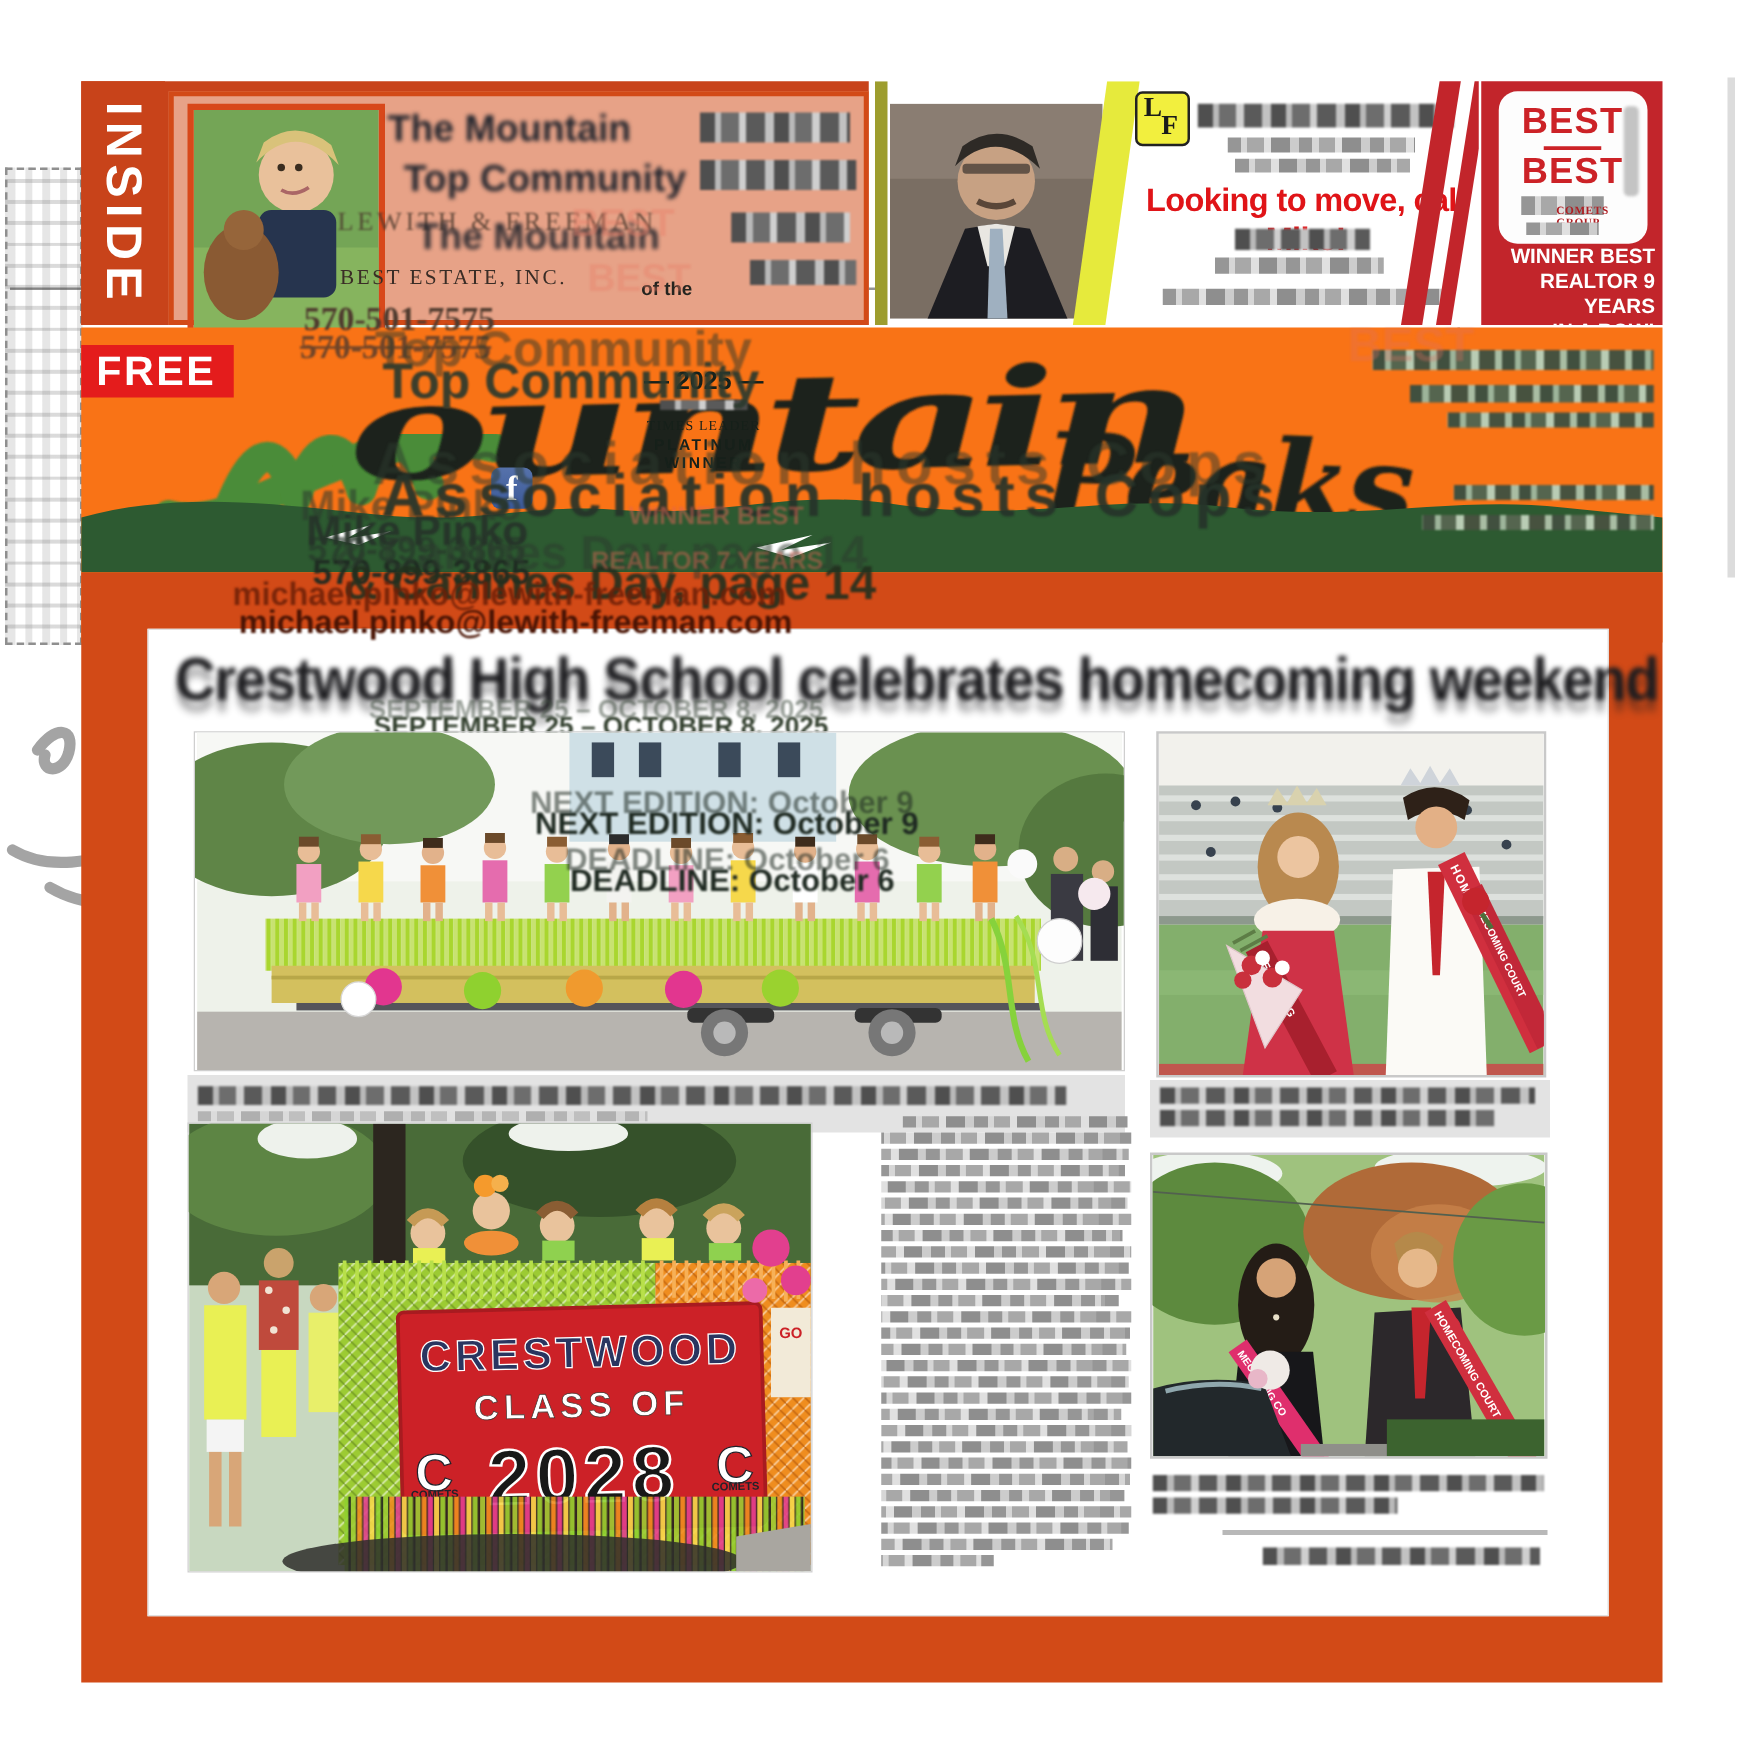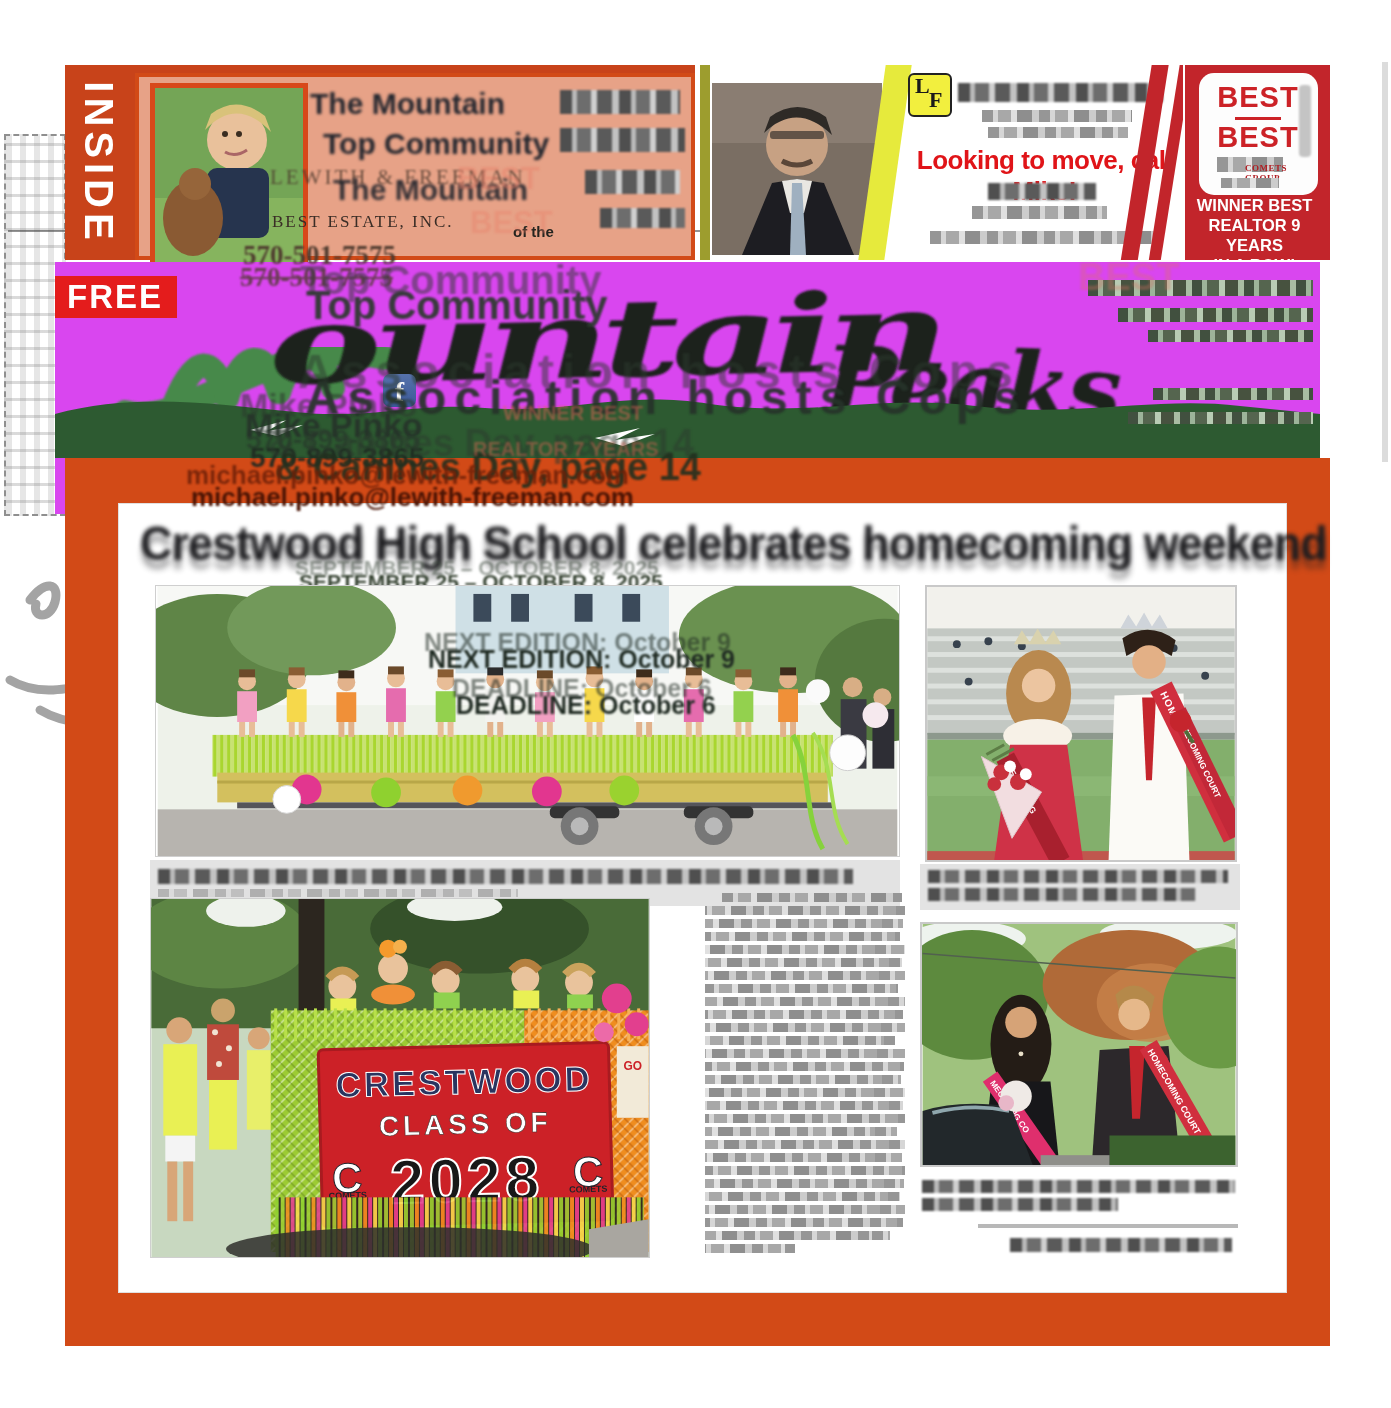--- a/index.html
+++ b/index.html
@@ -17,23 +17,23 @@
   
   .inside-ad{position:absolute;left:65px;top:65px;width:630px;height:195px;background:#c8431a;}
   .inside-strip{position:absolute;left:0;top:0;width:67px;height:195px;background:#c8431a;}
   .inside-strip span{position:absolute;left:33px;top:98px;transform:translate(-50%,-50%) rotate(90deg);
      color:#fff;font-weight:800;font-size:40px;letter-spacing:5px;white-space:nowrap;}
   .inside-panel{position:absolute;left:70px;top:8px;width:552px;height:179px;background:#e7a287;border:4px solid #d24a17;}
   .realtor-ad{position:absolute;left:700px;top:65px;width:483px;height:195px;background:#ffffff;overflow:hidden;}
   .best-ad{position:absolute;left:1185px;top:65px;width:145px;height:195px;background:#c2252b;overflow:hidden;}
   .best-badge{position:absolute;left:14px;top:8px;width:119px;height:122px;background:#fdfdfd;border-radius:15px;}
   .best-word{position:absolute;left:0;width:100px;text-align:center;font-weight:800;font-size:29px;letter-spacing:1px;color:#cc2227;}
-  .best-lines{position:absolute;right:6px;color:#fff;font-weight:700;font-size:16.5px;text-align:center;line-height:20px;}
+  .best-lines{position:absolute;right:6px;color:#fff;font-weight:700;font-size:16.5px;text-align:right;line-height:20px;}
   
-  .masthead{position:absolute;left:55px;top:262px;width:1265px;height:252px;background:#d946ef;overflow:visible;}
+  .masthead{position:absolute;left:65px;top:262px;width:1265px;height:252px;background:#f97316;overflow:visible;}
   .free-box{position:absolute;left:0px;top:14px;width:122px;height:42px;background:#e41c1c;color:#fff;
      font-weight:800;font-size:33px;letter-spacing:2px;line-height:42px;padding-left:12px;box-sizing:border-box;}
   .award{position:absolute;left:433px;top:32px;width:130px;text-align:center;color:#16201a;}
   .fb{position:absolute;left:328px;top:112px;width:33px;height:33px;border-radius:7px;
       background:linear-gradient(180deg,#5672ab,#3b5998);color:#fff;font-family:"Liberation Serif",serif;
       font-weight:700;font-size:28px;text-align:center;line-height:36px;}
   
   .frame{position:absolute;left:65px;top:458px;width:1265px;height:888px;background:#d24a17;}
   .panel{position:absolute;left:118px;top:503px;width:1169px;height:790px;background:#ffffff;border:1px solid #e0e0e0;box-sizing:border-box;}
   .headline{position:absolute;left:140px;top:518px;width:1110px;text-align:center;font-weight:800;font-size:45px;
@@ -171,20 +171,26 @@
         <text x="768" y="152" font-family="DejaVu Serif, serif" font-style="italic" font-weight="bold" font-size="96" fill="#1a241c" letter-spacing="-4" transform="rotate(2 768 152)">Peaks</text>
       </g>
 
       <path d="M0,162 C60,148 120,152 200,160 L340,170 L0,176 Z" fill="#6b826b" opacity=".85"></path>
       <path d="M0,152 C80,130 160,142 240,150 C320,158 360,140 430,146 C520,152 566,128 655,142
                C760,156 820,132 920,144 C1020,156 1100,134 1185,144 L1265,152 L1265,196 L0,196 Z" fill="#2d5a31"></path>
       <polygon points="195,168 232,158 212,169 248,163 222,174" fill="#ffffff"></polygon>
       <polygon points="540,176 585,166 560,178 600,172 568,184" fill="#ffffff"></polygon>
     </svg>
     <div class="free-box">FREE</div>
+    <div class="award">
+      <div style="font-weight:800;font-size:20px">— 2025 —</div>
+      <div class="pixd" style="position:relative;left:30px;top:3px;width:70px;height:8px"></div>
+      <div class="serifg" style="margin-top:10px;font-size:11px;letter-spacing:1px">TIMES LEADER</div>
+      <div style="margin-top:2px;font-weight:700;font-size:12.5px;letter-spacing:2px">PLATINUM WINNER</div>
+    </div>
     <div class="fb">f</div>
 
     <div class="pixg" style="left:1033px;top:18px;width:225px;height:16px"></div>
     <div class="pixg" style="left:1063px;top:46px;width:195px;height:14px"></div>
     <div class="pixg" style="left:1093px;top:68px;width:165px;height:12px"></div>
     <div class="pixg" style="left:1098px;top:126px;width:160px;height:12px"></div>
     <div class="pixg" style="left:1073px;top:150px;width:185px;height:12px"></div>
   </section>
 
   <div class="frame"></div>

